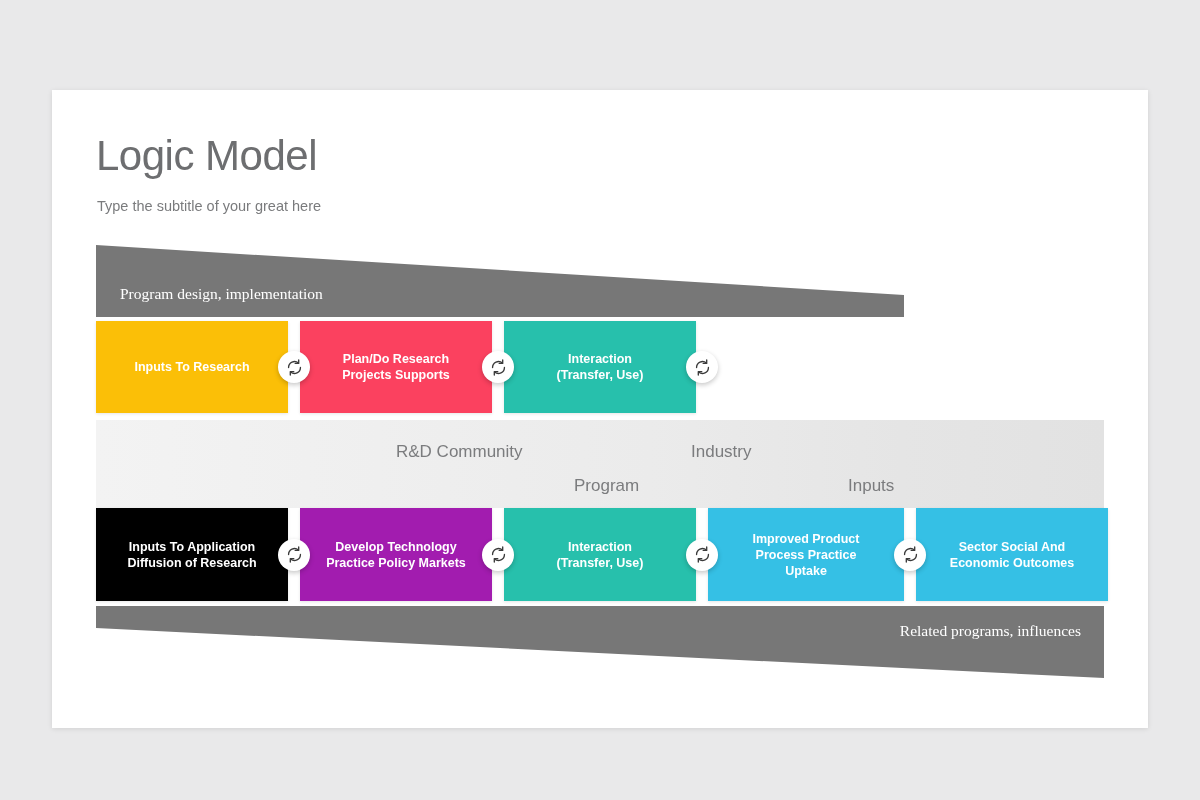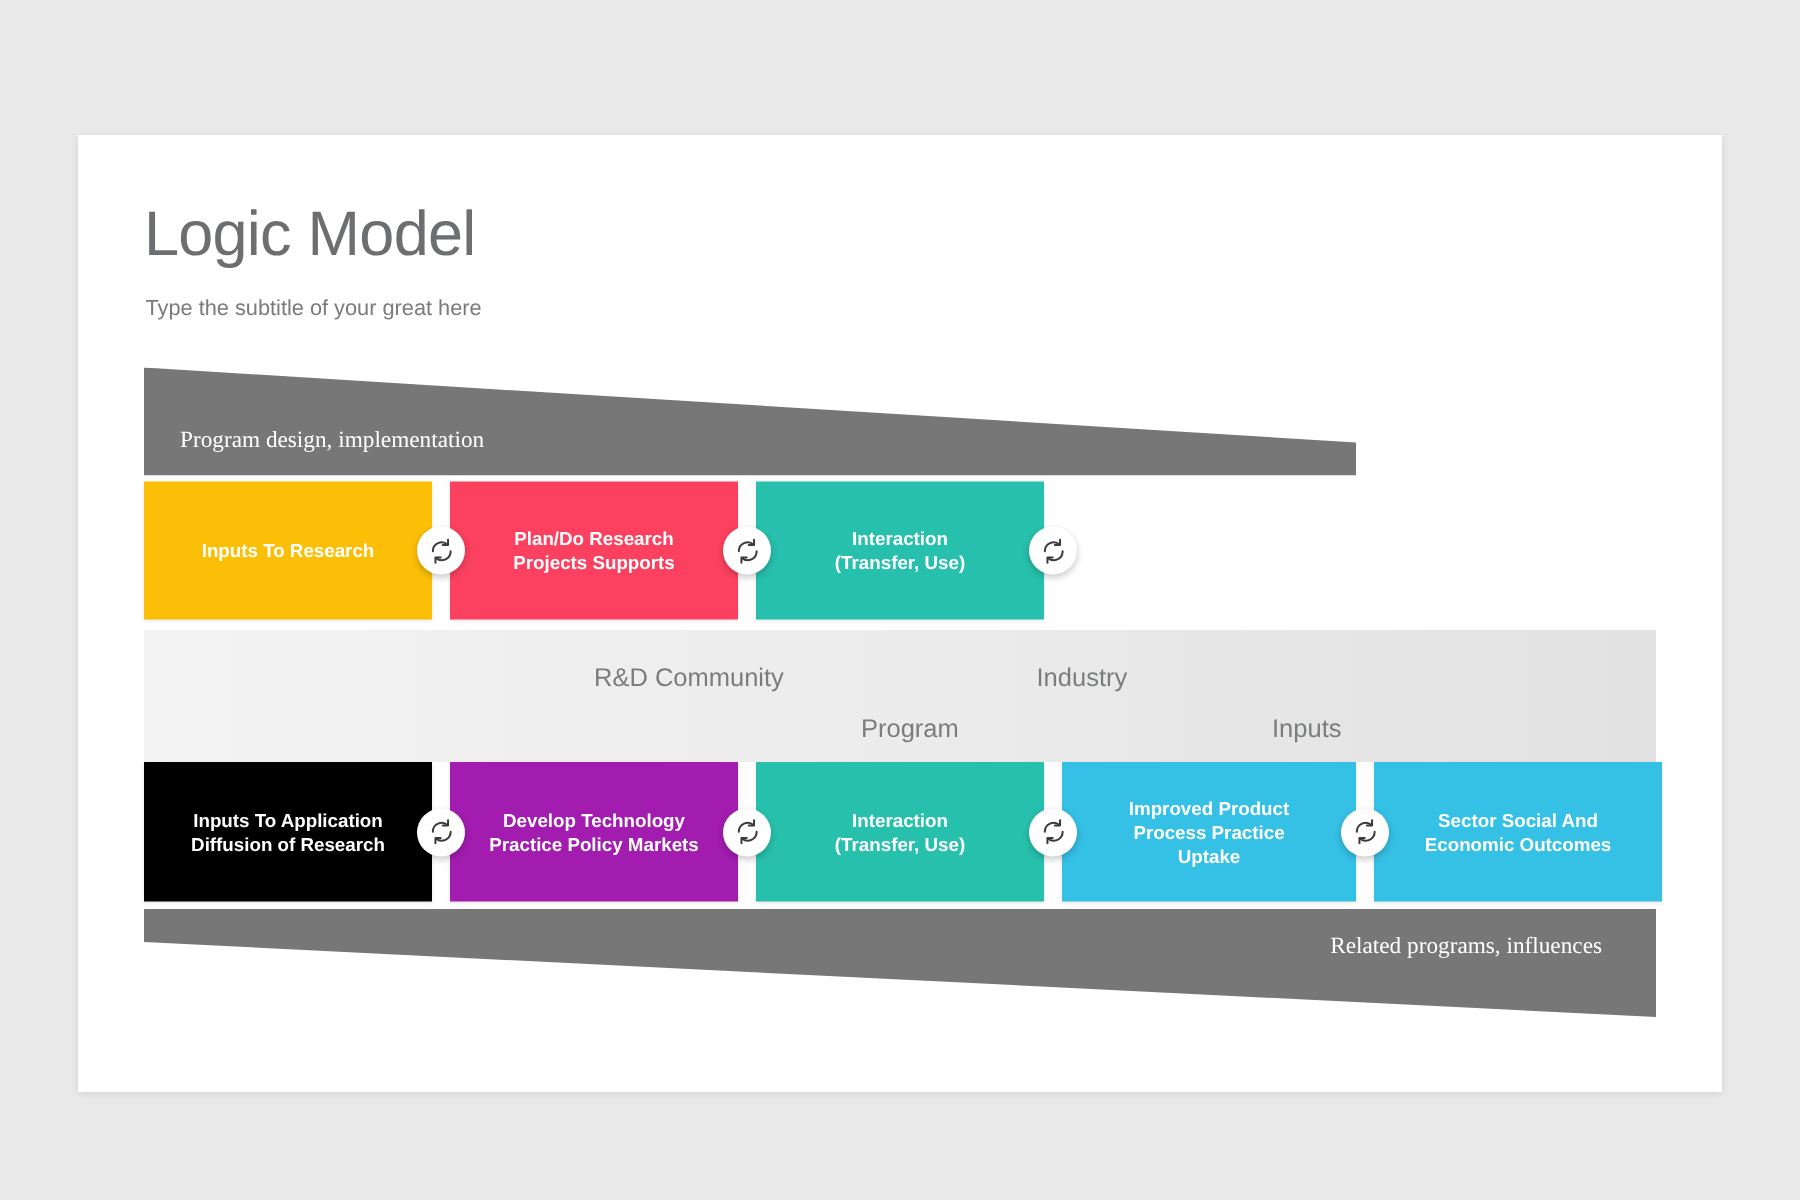--- a/index.html
+++ b/index.html
@@ -210,16 +210,16 @@
 
     <div class="node" style="flex:0 0 192px; background:#35c0e5;">
       <span class="node-label">Sector Social And<br>Economic Outcomes</span>
     </div>
   </div>
 
   <div class="wedge" style="left:44px; top:516px; width:1008px; height:72px;">
     <svg width="1008" height="72" viewBox="0 0 1008 72" preserveAspectRatio="none">
       <polygon points="0,0 1008,0 1008,72 0,22" fill="#777777"></polygon>
     </svg>
-    <div class="wedge-label" style="right:36px; top:16px;">Related programs, influences</div>
+    <div class="wedge-label" style="right:23px; top:16px;">Related programs, influences</div>
   </div>
 
 </div>
 
 </body></html>

